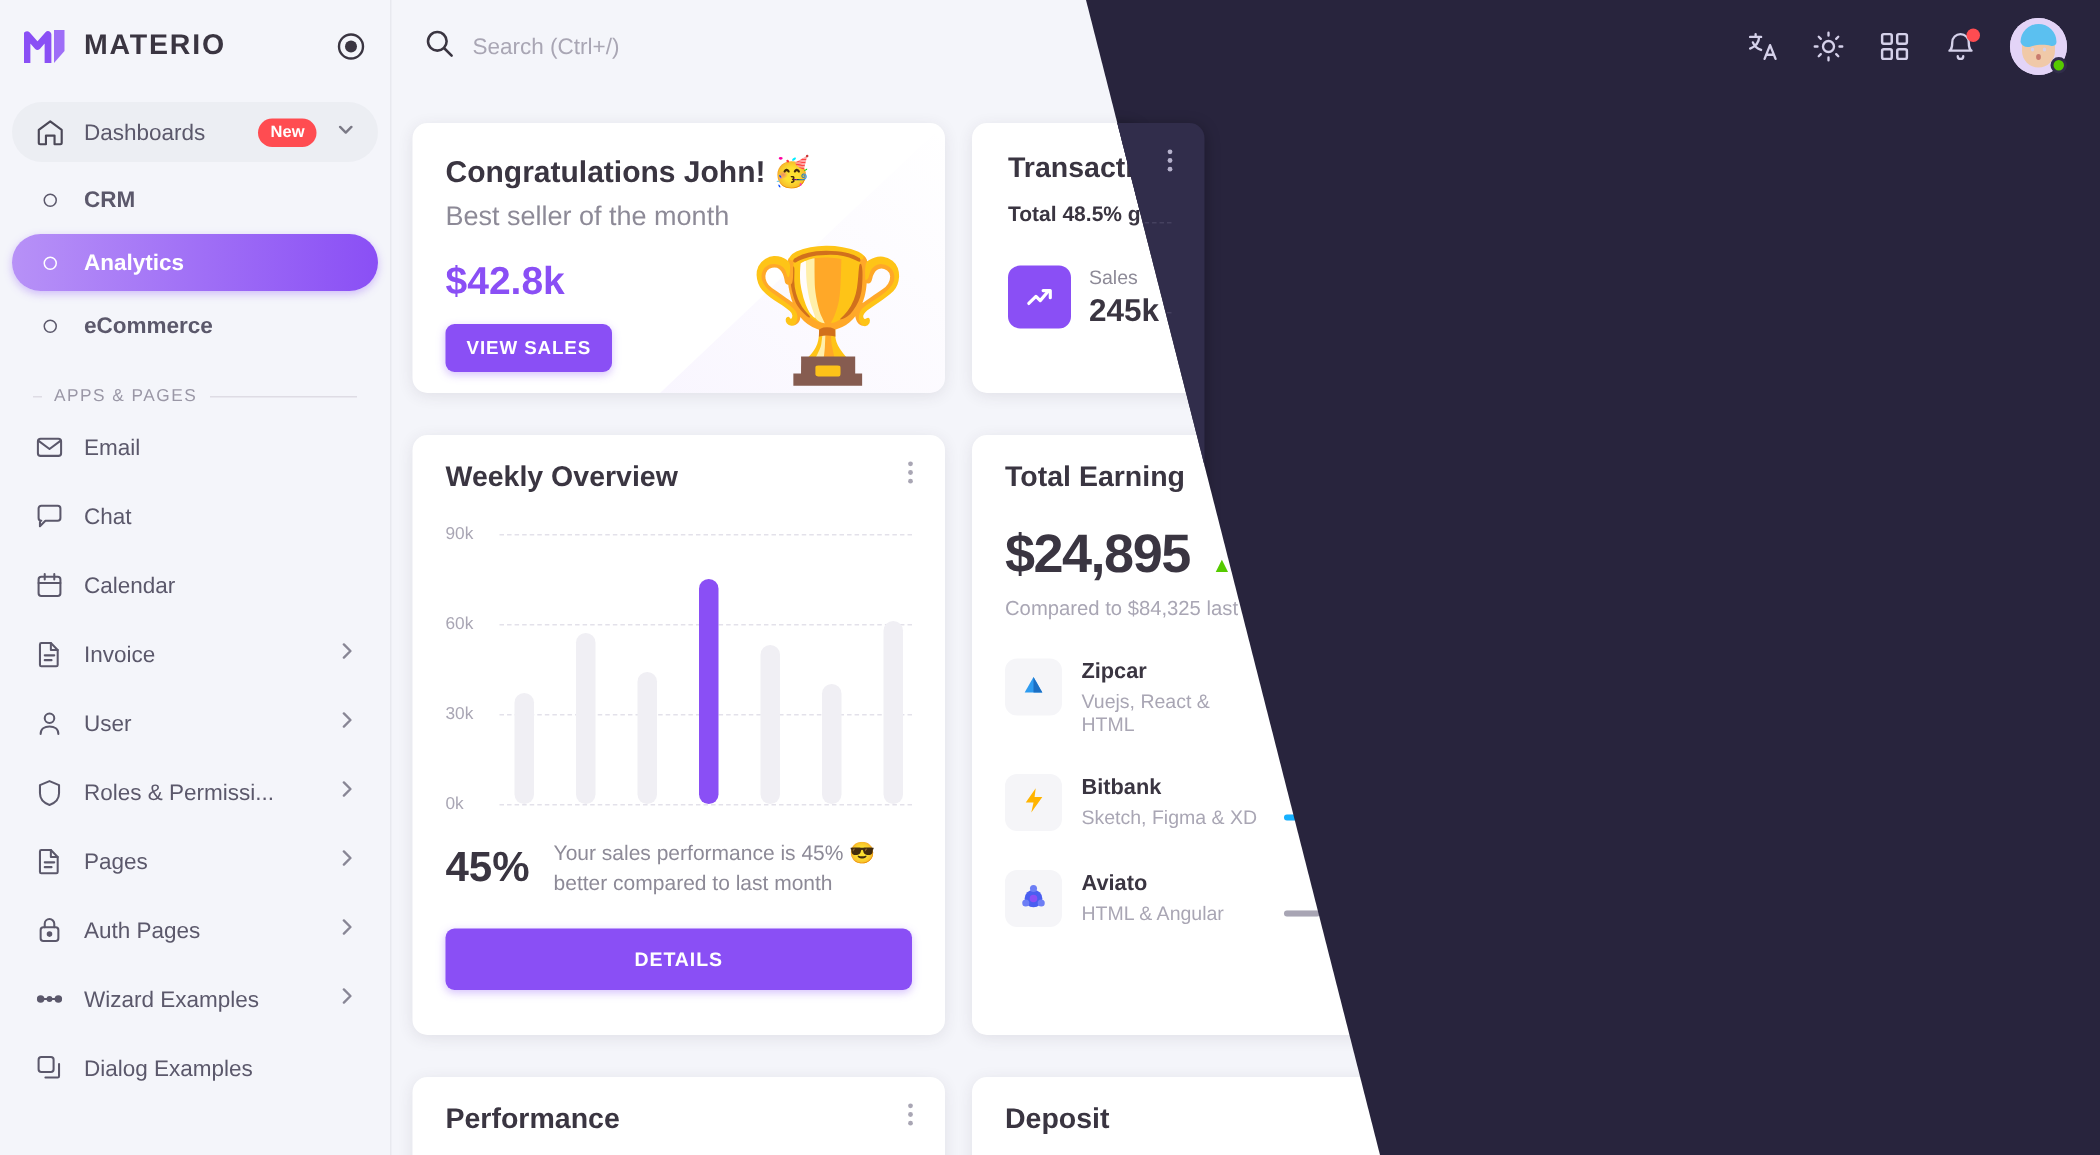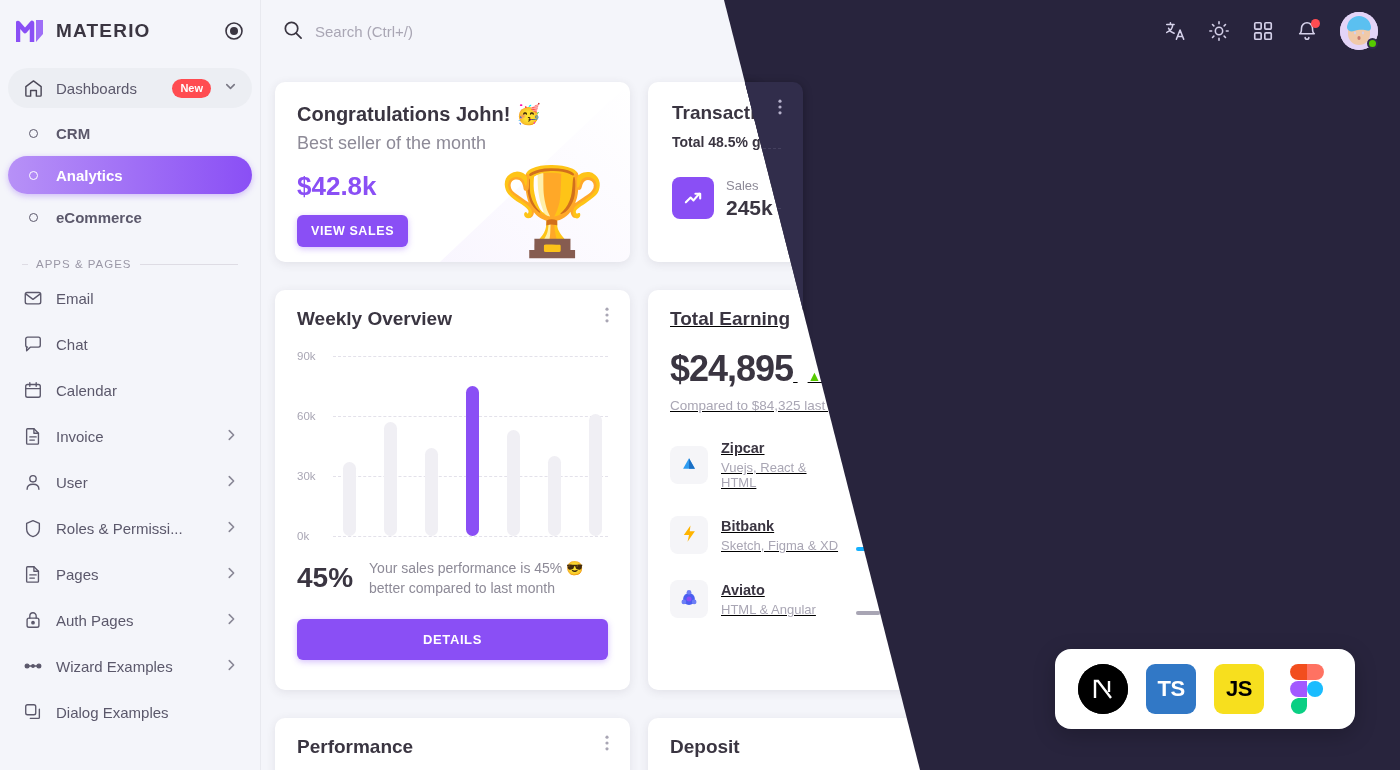--- a/index.html
+++ b/index.html
@@ -139,25 +139,25 @@
   .btn-block {
     display: block; width: 100%; background: #8a4ff5; color: #fff;
     font-size: 13px; font-weight: 600; letter-spacing: .6px;
     padding: 13px 0; border: none; border-radius: 6px; margin-top: 20px;
     cursor: pointer; font-family: inherit;
     box-shadow: 0 2px 6px rgba(138,79,245,.35);
   }
 
   
   #earning { left: 388px; top: 228px; width: 350px; height: 400px; }
-  .te-in { padding: 18px 22px; text-decoration: underline; }
+  .te-in { padding: 18px 22px; }
   .te-big { font-size: 36px; font-weight: 600; color: #3a3541; letter-spacing: -1px; display: inline-block; margin-top: 18px; }
   .te-up { font-size: 14px; font-weight: 600; color: #56ca00; margin-left: 10px; }
   .te-cmp { font-size: 13.5px; color: #a9a6b4; margin-top: 8px; }
-  .te-row { display: flex; align-items: center; gap: 13px; margin-top: 26px; }
+  .te-row { display: flex; gap: 13px; margin-top: 26px; }
   .te-logo {
     width: 38px; height: 38px; border-radius: 8px; background: #f5f5f8; flex: 0 0 auto;
     display: flex; align-items: center; justify-content: center;
   }
   .te-name { font-size: 14.5px; font-weight: 600; color: #3a3541; }
   .te-desc { font-size: 13px; color: #a9a6b4; margin-top: 3px; }
   .te-right { margin-left: auto; text-align: right; min-width: 120px; }
   .te-amt { font-size: 14.5px; font-weight: 600; color: #3a3541; }
   .te-track { height: 4px; border-radius: 3px; background: #ebeaf0; margin-top: 9px; width: 120px; }
   .te-fill { height: 4px; border-radius: 3px; }
@@ -1270,38 +1270,14 @@
         <div class="bot-in">
           <div class="card-title">Withdraw</div>
           <div class="viewall">View All</div>
         </div>
       </section>
 
     </main>
   </div>
     </div>
 
-  <div class="techbar">
-    <div class="tech next">
-      <svg viewBox="0 0 50 50" width="50" height="50">
-        <circle cx="25" cy="25" r="25" fill="#000"></circle>
-        <path d="M17 34V17h3l13 17" fill="none" stroke="#fff" stroke-width="2.4"></path>
-        <path d="M31 17v11" stroke="#fff" stroke-width="2.4"></path>
-      </svg>
-    </div>
-    <div class="tech ts">
-        <span>TS</span>
-      </div>
-    <div class="tech js">
-        <span>JS</span>
-      </div>
-    <div class="tech fig">
-      <svg viewBox="0 0 40 56" width="36" height="50">
-        <path d="M10 0h10v18H10a9 9 0 010-18z" fill="#f24e1e"></path>
-        <path d="M20 0h10a9 9 0 010 18H20z" fill="#ff7262"></path>
-        <path d="M10 19h10v18H10a9 9 0 010-18z" fill="#a259ff"></path>
-        <circle cx="29" cy="28" r="9" fill="#1abcfe"></circle>
-        <path d="M10 38h10v9a9 9 0 11-10-9z" fill="#0acf83"></path>
-      </svg>
-    </div>
-  </div>
 
 </div>
 
 </body></html>

